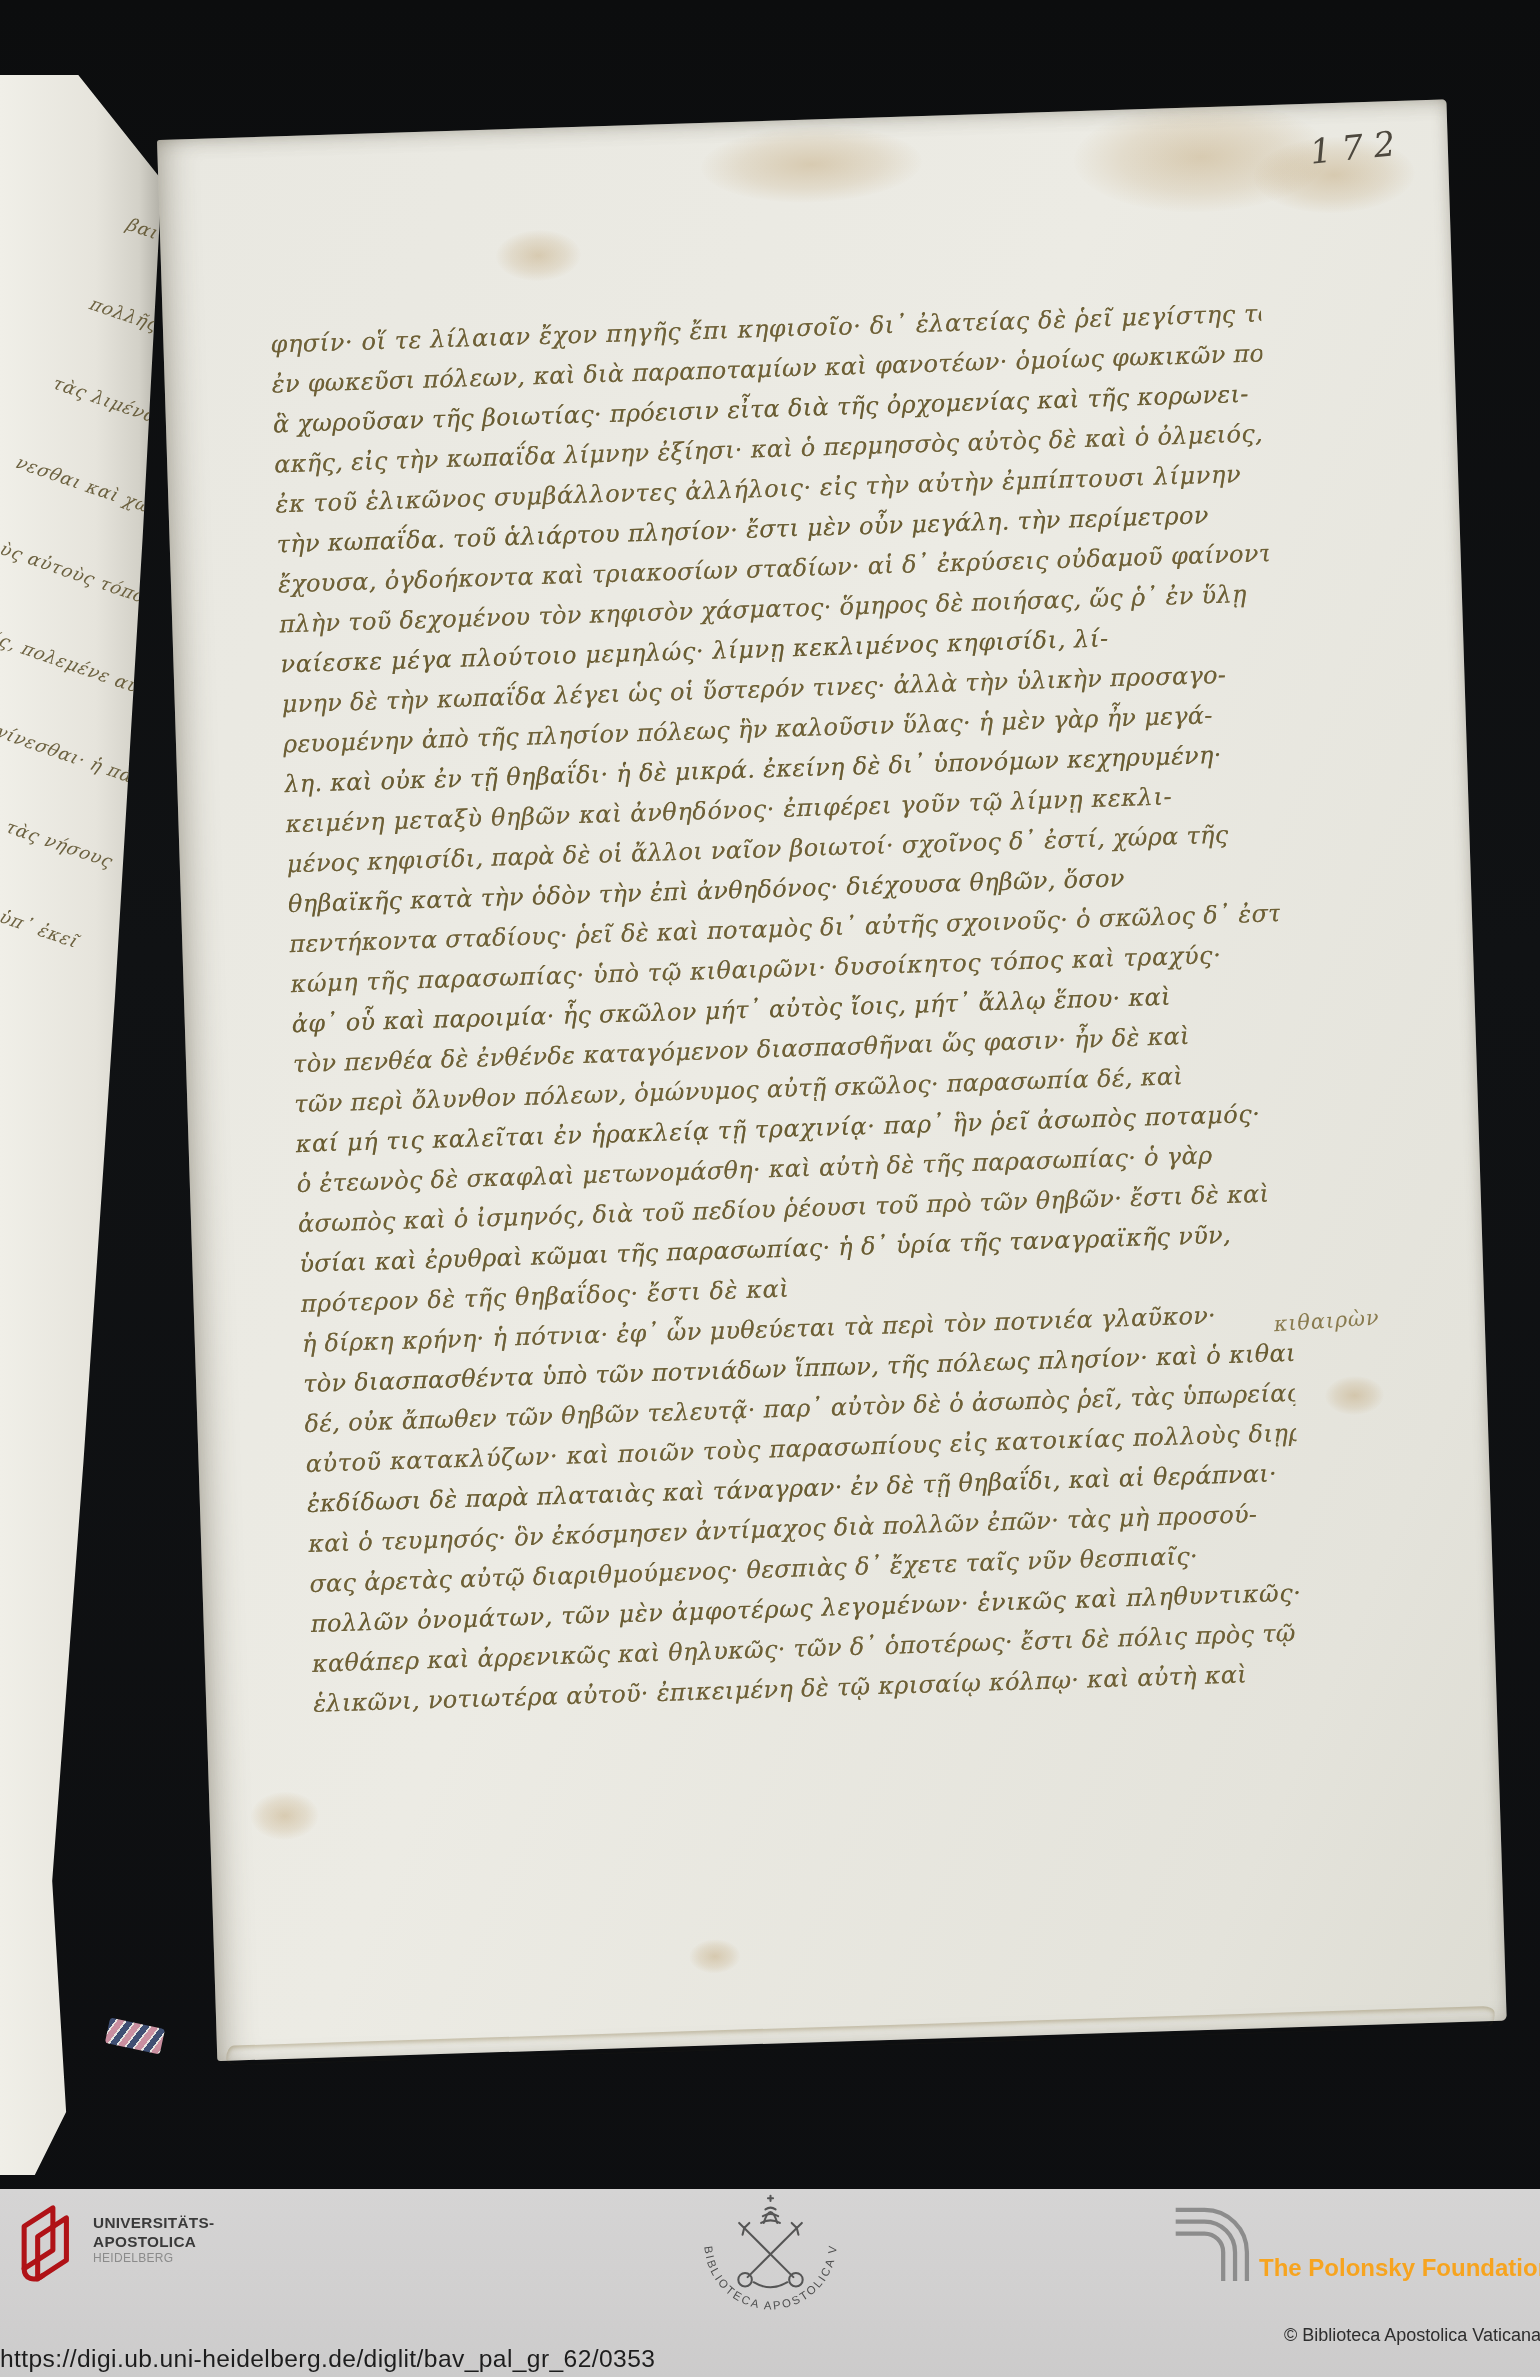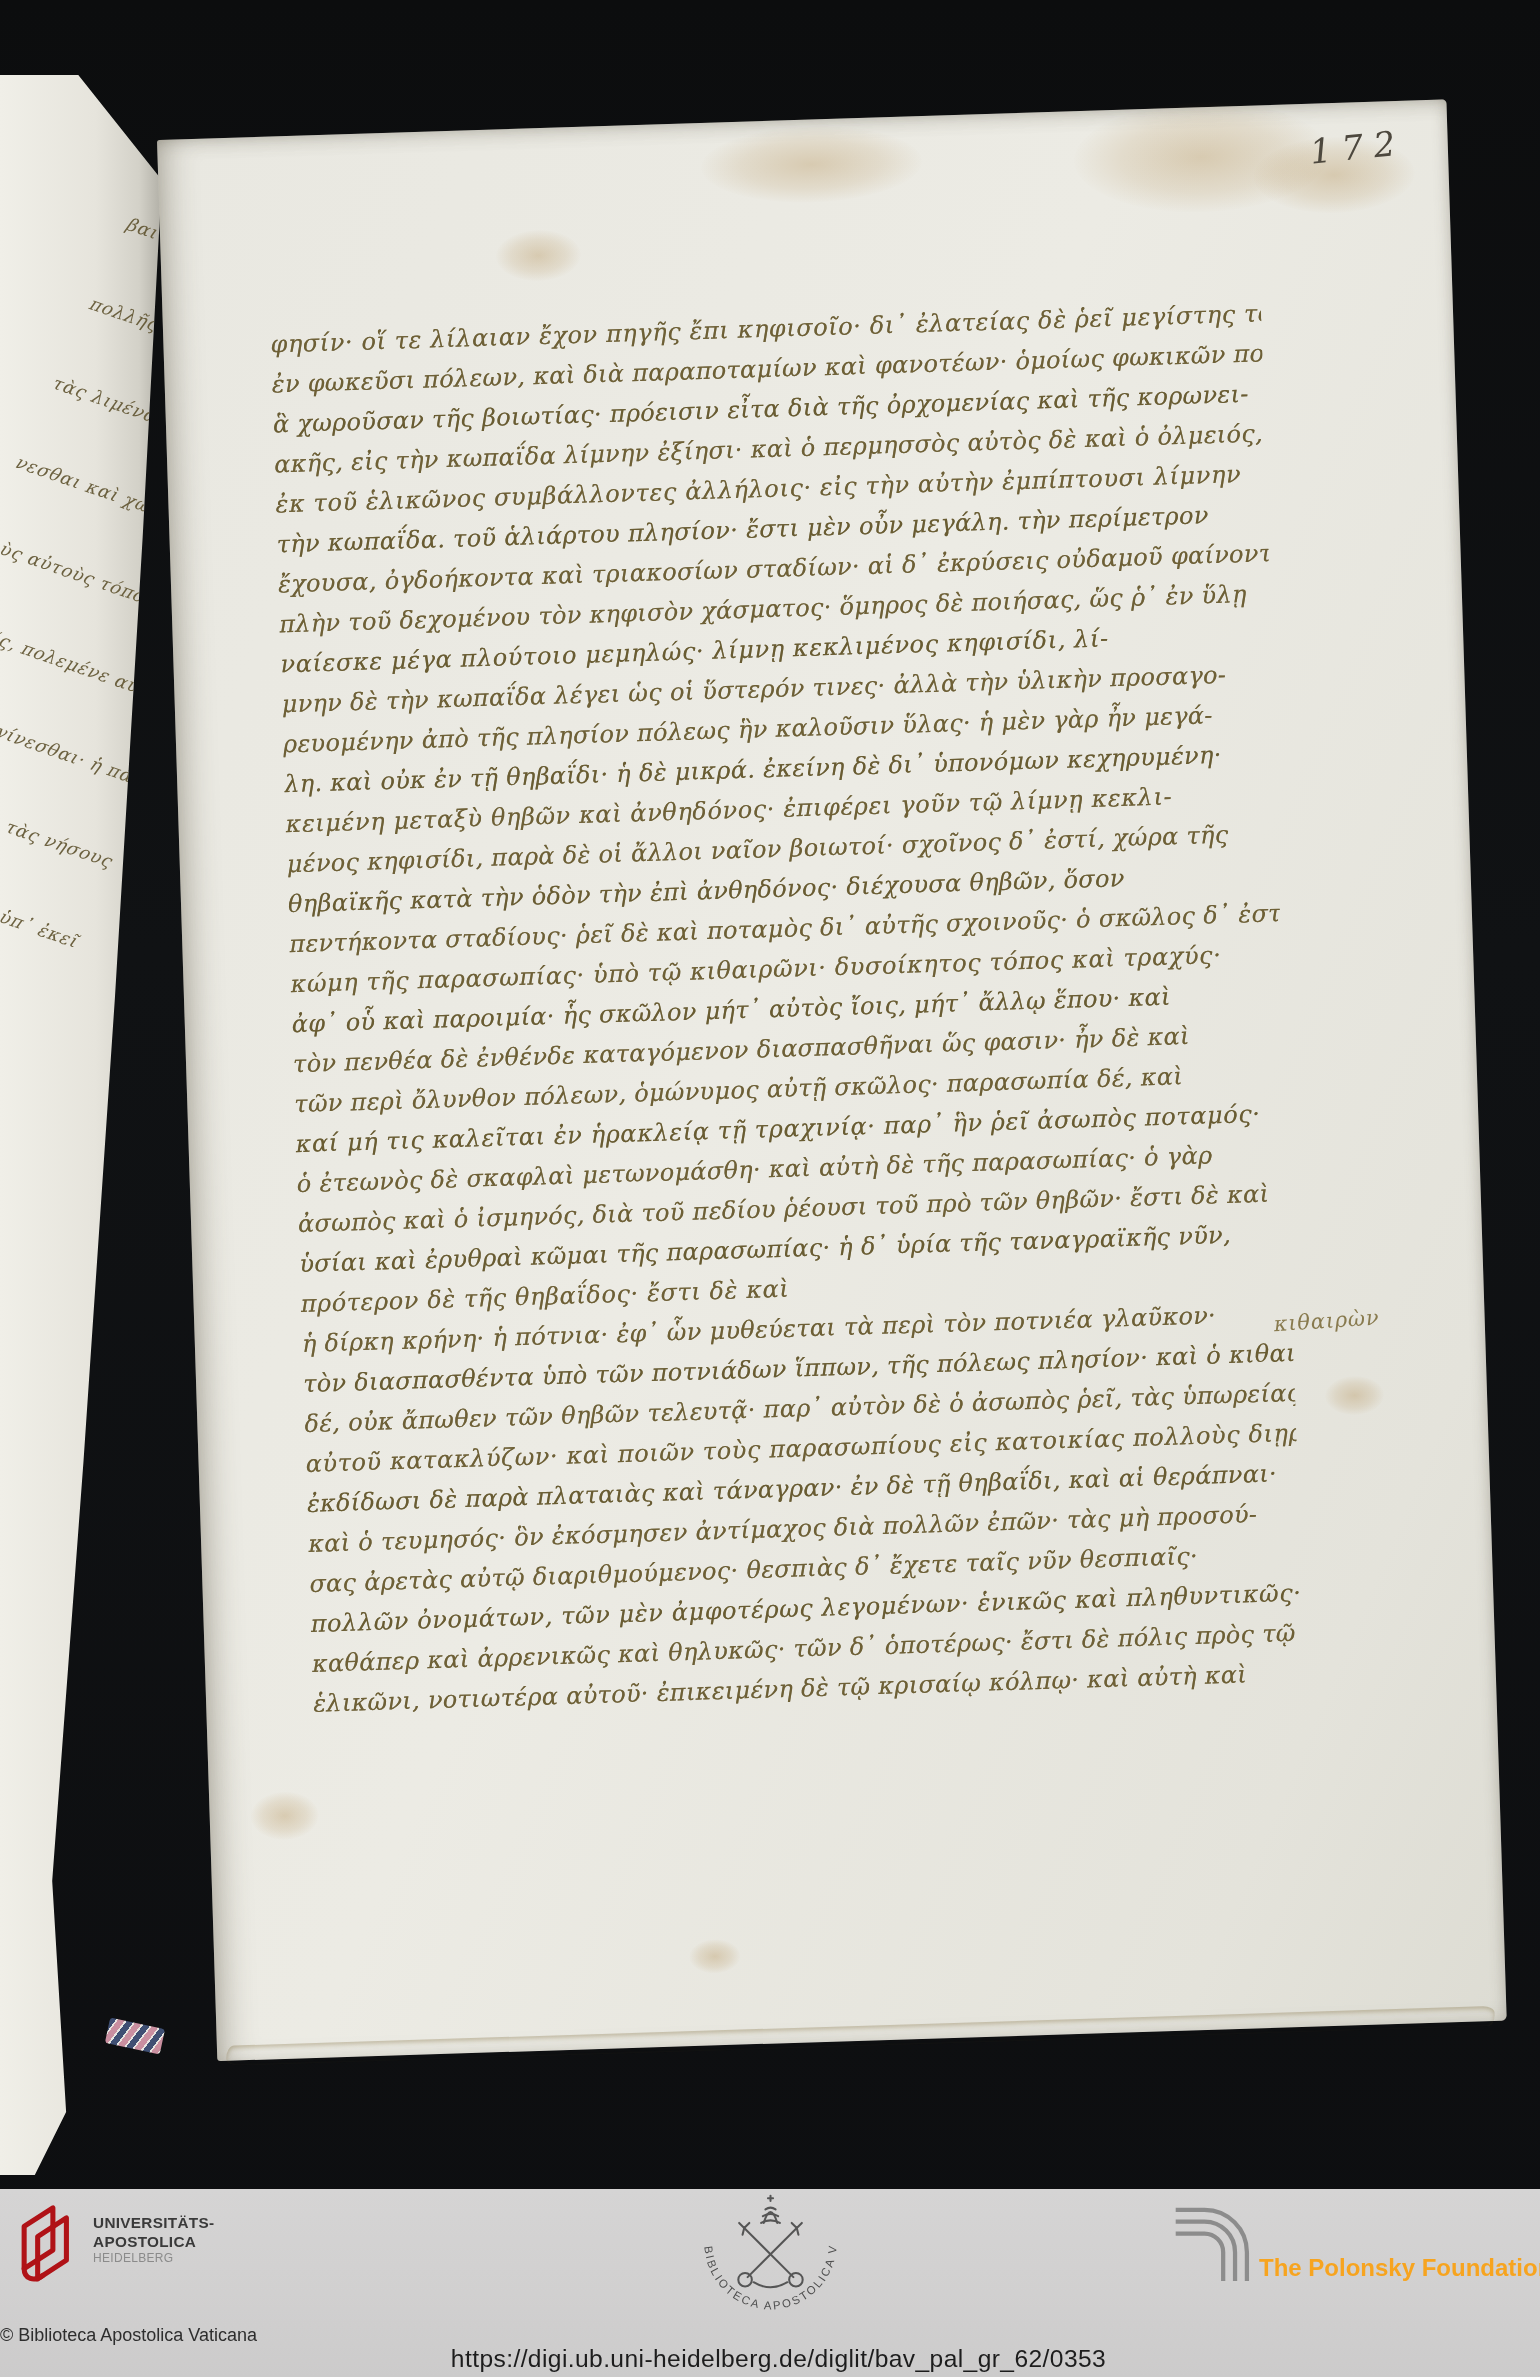--- a/index.html
+++ b/index.html
@@ -49,24 +49,24 @@
       #3f4f73 0 6px,#e8e5e0 6px 7.6px,#c98fa0 7.6px 13.6px,#e8e5e0 13.6px 15.3px);}
 
   
   .bar{position:absolute;left:0;top:2189px;width:1541px;height:188px;
     background:linear-gradient(180deg,#d5d4d4 0%,#d1d0d0 55%,#cccbcb 100%);}
   .ub{position:absolute;left:13.6px;top:12px;display:flex;}
   .ub-text{margin-left:8.5px;margin-top:12px;line-height:1.25;}
   .ub1,.ub2{font-size:15.3px;font-weight:bold;color:#3a3a3a;letter-spacing:0.3px;}
   .ub3{font-size:12px;color:#8b8b8b;letter-spacing:0.3px;}
   .vat{position:absolute;left:690px;top:5.1px;}
-  .copyright{position:absolute;left:0;right:0;top:136px;text-align:left;
+  .copyright{position:absolute;left:0;right:0;top:136px;text-align:right;
     font-size:18px;color:#2e2e2e;}
-  .url{position:absolute;left:0;right:0;top:156px;text-align:center;
-    font-size:24.6px;color:#1d1d1d;letter-spacing:0.4px;padding-left:16px;}
+  .url{position:absolute;left:0;right:0;top:156px;text-align:left;
+    font-size:24.6px;color:#1d1d1d;letter-spacing:0.4px;}
   .pol{position:absolute;left:1174px;top:13.6px;}
   .pol-text{position:absolute;left:85px;top:51px;font-size:24px;font-weight:bold;
     color:#f7a41f;white-space:nowrap;}
 </style>
 </head>
 <body>
 
 <div class="stage">
 
   <div class="left-fragment">

